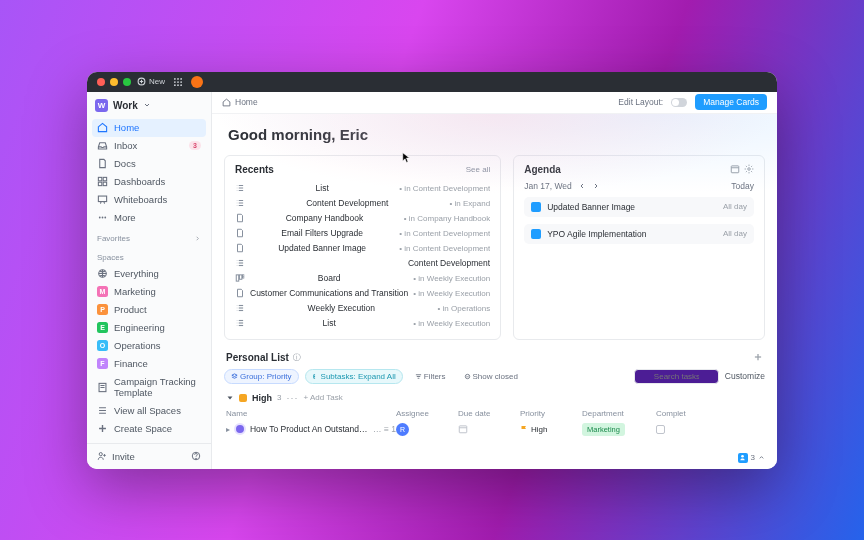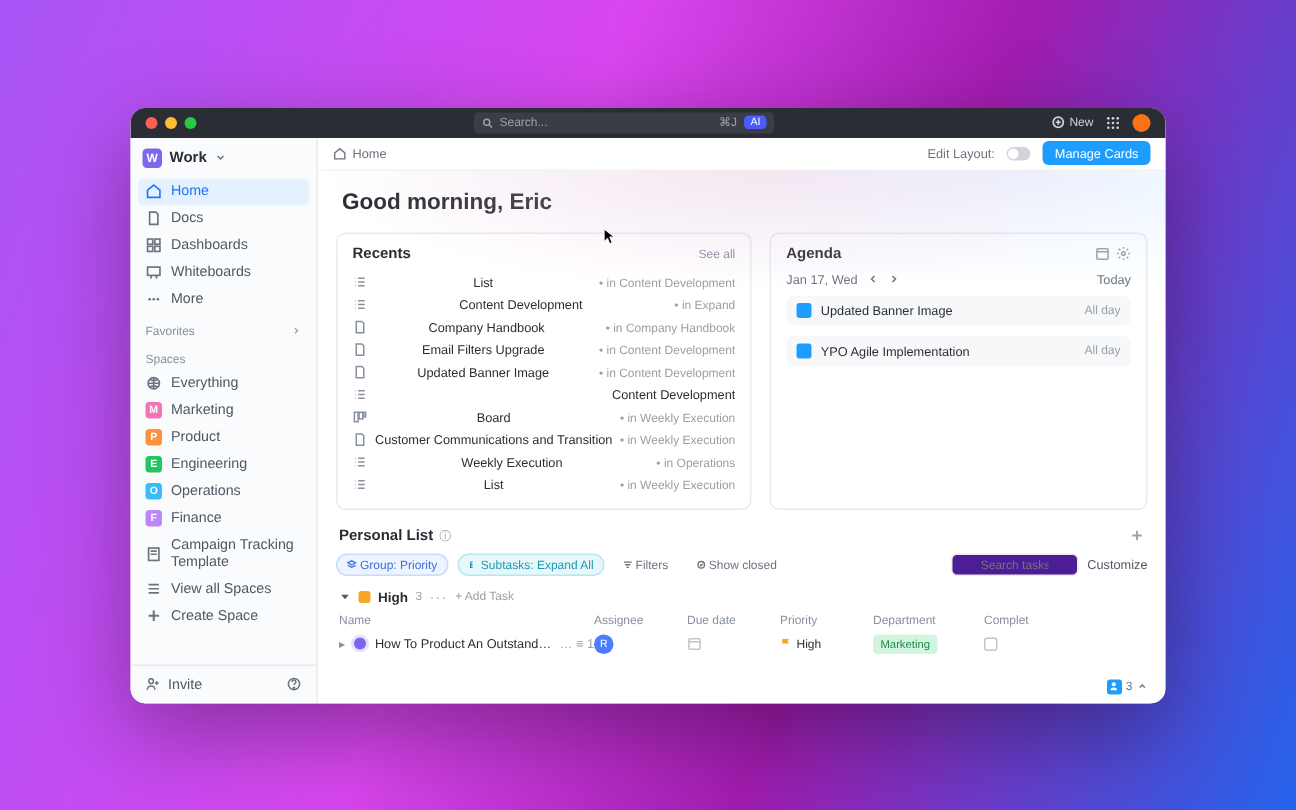--- a/index.html
+++ b/index.html
@@ -174,33 +174,20 @@
 </head>
 <body>
 
 <div class="window">
 
   <div class="titlebar">
     <div class="dots">
       <div class="dot r"></div>
       <div class="dot y"></div>
       <div class="dot g"></div>
-    </div>
-    <div class="tb-search">
-      <div class="l">
-        <svg viewBox="0 0 16 16" width="8" height="8" fill="none" stroke="#9aa0a8" stroke-width="2">
-            <circle cx="7" cy="7" r="4"></circle>
-            <line x1="10" y1="10" x2="14" y2="14"></line>
-          </svg>
-        <span>Search...</span>
-      </div>
-      <div class="r">
-        <span>⌘J</span>
-        <span class="tb-ai">AI</span>
-      </div>
     </div>
     <div class="tb-right">
       <div class="tb-new">
         <svg viewBox="0 0 16 16" fill="none" stroke="#cfd3d9" stroke-width="2">
             <circle cx="8" cy="8" r="6"></circle>
             <line x1="8" y1="5" x2="8" y2="11"></line>
             <line x1="5" y1="8" x2="11" y2="8"></line>
           </svg>
         <span>New</span>
       </div>
@@ -235,20 +222,30 @@
           <span class="ic">
               <svg viewBox="0 0 16 16" width="11" height="11" fill="none" stroke="#1f76ff" stroke-width="1.6">
                 <path d="M2 7l6-5 6 5v7H2z"></path>
               </svg>
             </span>
           <span>Home</span>
         </div>
         <div class="nav-item">
           <span class="ic">
               <svg viewBox="0 0 16 16" width="11" height="11" fill="none" stroke="#6b7280" stroke-width="1.6">
+                <path d="M2 10l2-6h8l2 6v3H2z"></path>
+                <path d="M2 10h4l1 1h2l1-1h4"></path>
+              </svg>
+            </span>
+          <span>Inbox</span>
+          <span class="badge">3</span>
+        </div>
+        <div class="nav-item">
+          <span class="ic">
+              <svg viewBox="0 0 16 16" width="11" height="11" fill="none" stroke="#6b7280" stroke-width="1.6">
                 <path d="M4 2h6l2 2v10H4z"></path>
               </svg>
             </span>
           <span>Docs</span>
         </div>
         <div class="nav-item">
           <span class="ic">
               <svg viewBox="0 0 16 16" width="11" height="11" fill="none" stroke="#6b7280" stroke-width="1.6">
                 <rect x="2" y="2" width="5" height="5"></rect>
                 <rect x="9" y="2" width="5" height="5"></rect>

